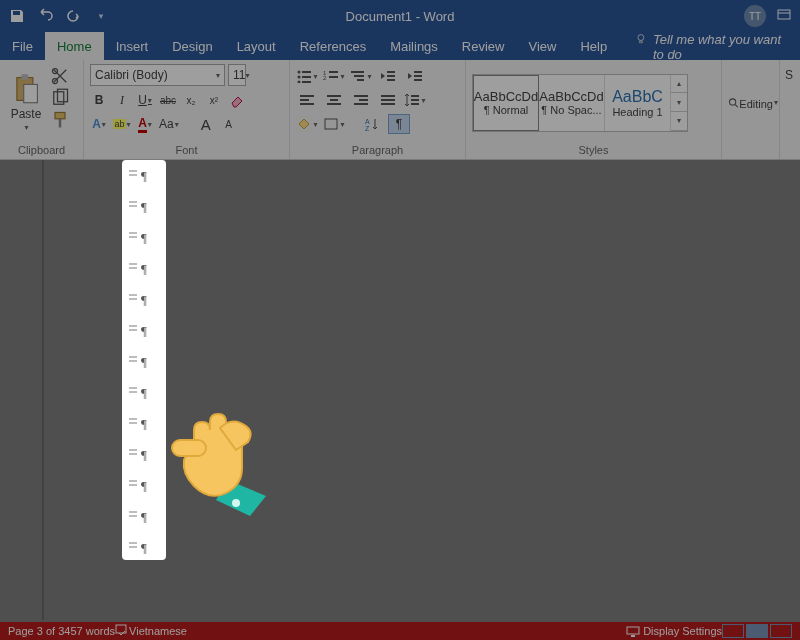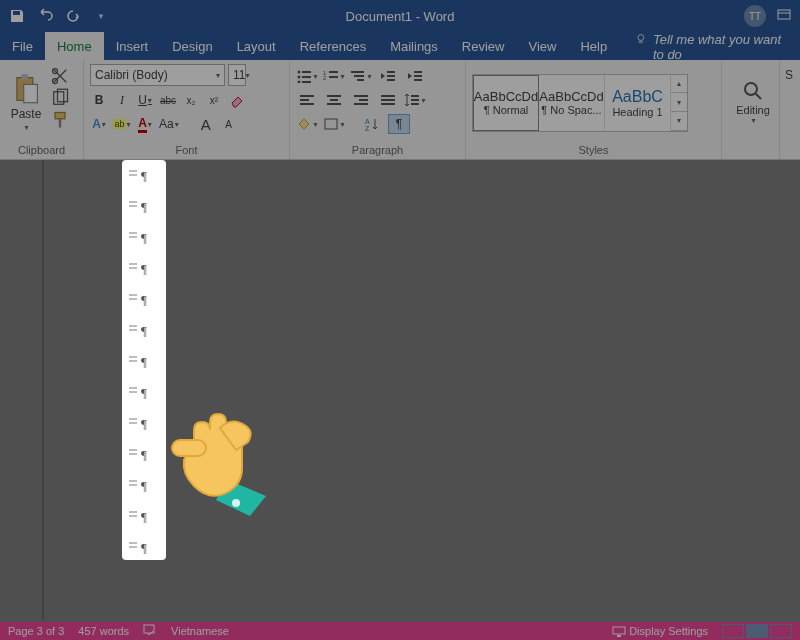--- a/index.html
+++ b/index.html
@@ -53,37 +53,37 @@
   
   .gallery { display: flex; border: 1px solid #bbb; background: #fff; }
   .style-item { width: 66px; height: 56px; border-right: 1px solid #ddd; display: flex; flex-direction: column; align-items: center; justify-content: center; font-size: 11px; }
   .style-item.sel { border: 1px solid #888; }
   .style-item .prev { font-size: 13px; color: #444; }
   .style-item .prev.h1 { color: #2e74b5; font-size: 16px; }
   .gallery-ctrl { width: 16px; display: flex; flex-direction: column; }
   .gallery-ctrl div { flex: 1; border-bottom: 1px solid #ccc; display: flex; align-items: center; justify-content: center; font-size: 8px; color: #666; }
 
   
-  .editing-col { width: 50px; display: flex; flex-direction: column; align-items: center; justify-content: center; }
+  .editing-col { width: 50px; display: flex; flex-direction: row; align-items: center; justify-content: center; }
 
   
   .doc-area { position: absolute; top: 160px; bottom: 18px; left: 0; right: 0; background: #808080; }
   .left-ruler { position: absolute; left: 42px; top: 160px; width: 2px; height: 460px; background: #6a6a6a; }
 
   
   .highlight-strip { position: absolute; left: 122px; top: 160px; width: 44px; height: 400px; background: #fff; border-radius: 4px; z-index: 60; padding: 8px 0; display: flex; flex-direction: column; align-items: center; gap: 15px; }
   .pilcrow-mark { font-size: 13px; color: #555; font-family: Georgia, serif; position: relative; }
   .pilcrow-mark::before { content: ""; position: absolute; left: -12px; top: 2px; width: 8px; height: 2px; background: #bdbdbd; }
   .pilcrow-mark::after  { content: ""; position: absolute; left: -12px; top: 6px; width: 8px; height: 2px; background: #bdbdbd; }
 
   
   .hand { position: absolute; left: 170px; top: 408px; z-index: 70; }
 
   
-  .statusbar { position: absolute; bottom: 0; left: 0; right: 0; height: 18px; background: #ec4899; color: #fff; font-size: 11px; display: flex; align-items: center; padding: 0 8px; gap: 14px; }
+  .statusbar { position: absolute; bottom: 0; left: 0; right: 0; height: 18px; background: #b91c1c; color: #fff; font-size: 11px; display: flex; align-items: center; padding: 0 8px; }
   .statusbar .spacer { flex: 1; }
   .view-btns { display: flex; gap: 2px; }
   .view-btns div { width: 22px; height: 14px; border: 1px solid #7a93b8; }
   .view-btns div.on { background: #7a93b8; }
 </style>
 </head>
 <body>
 
 <div class="titlebar">
   <div class="qat">

